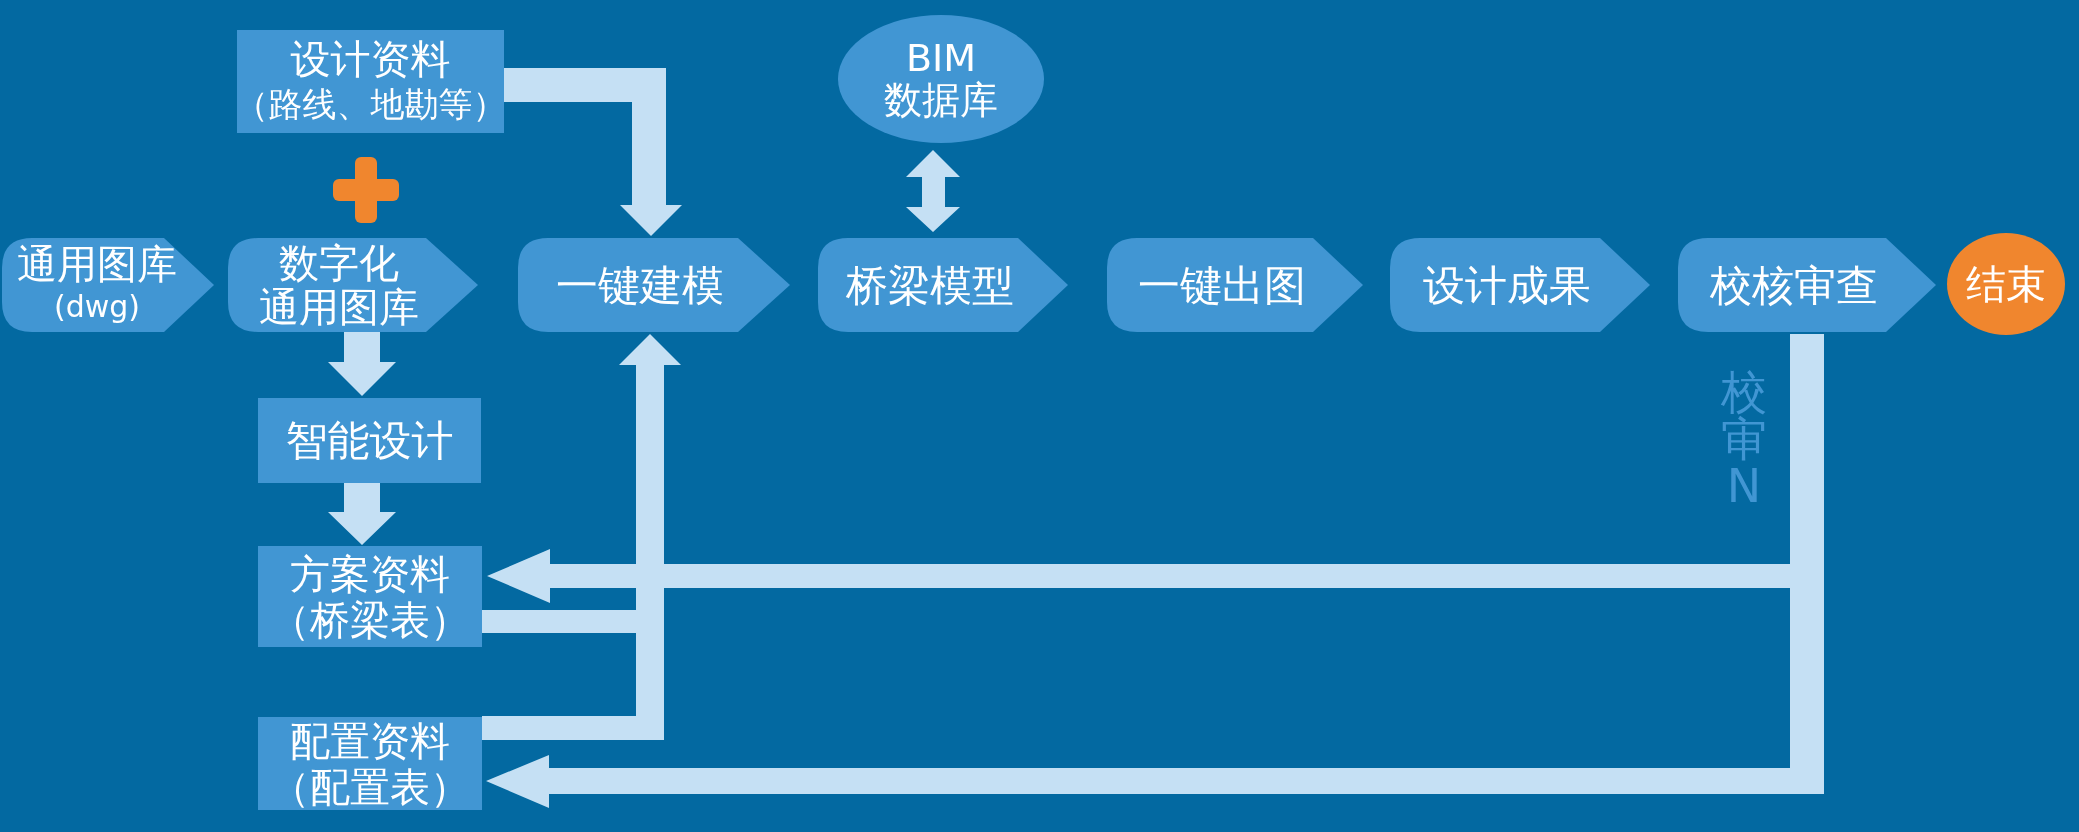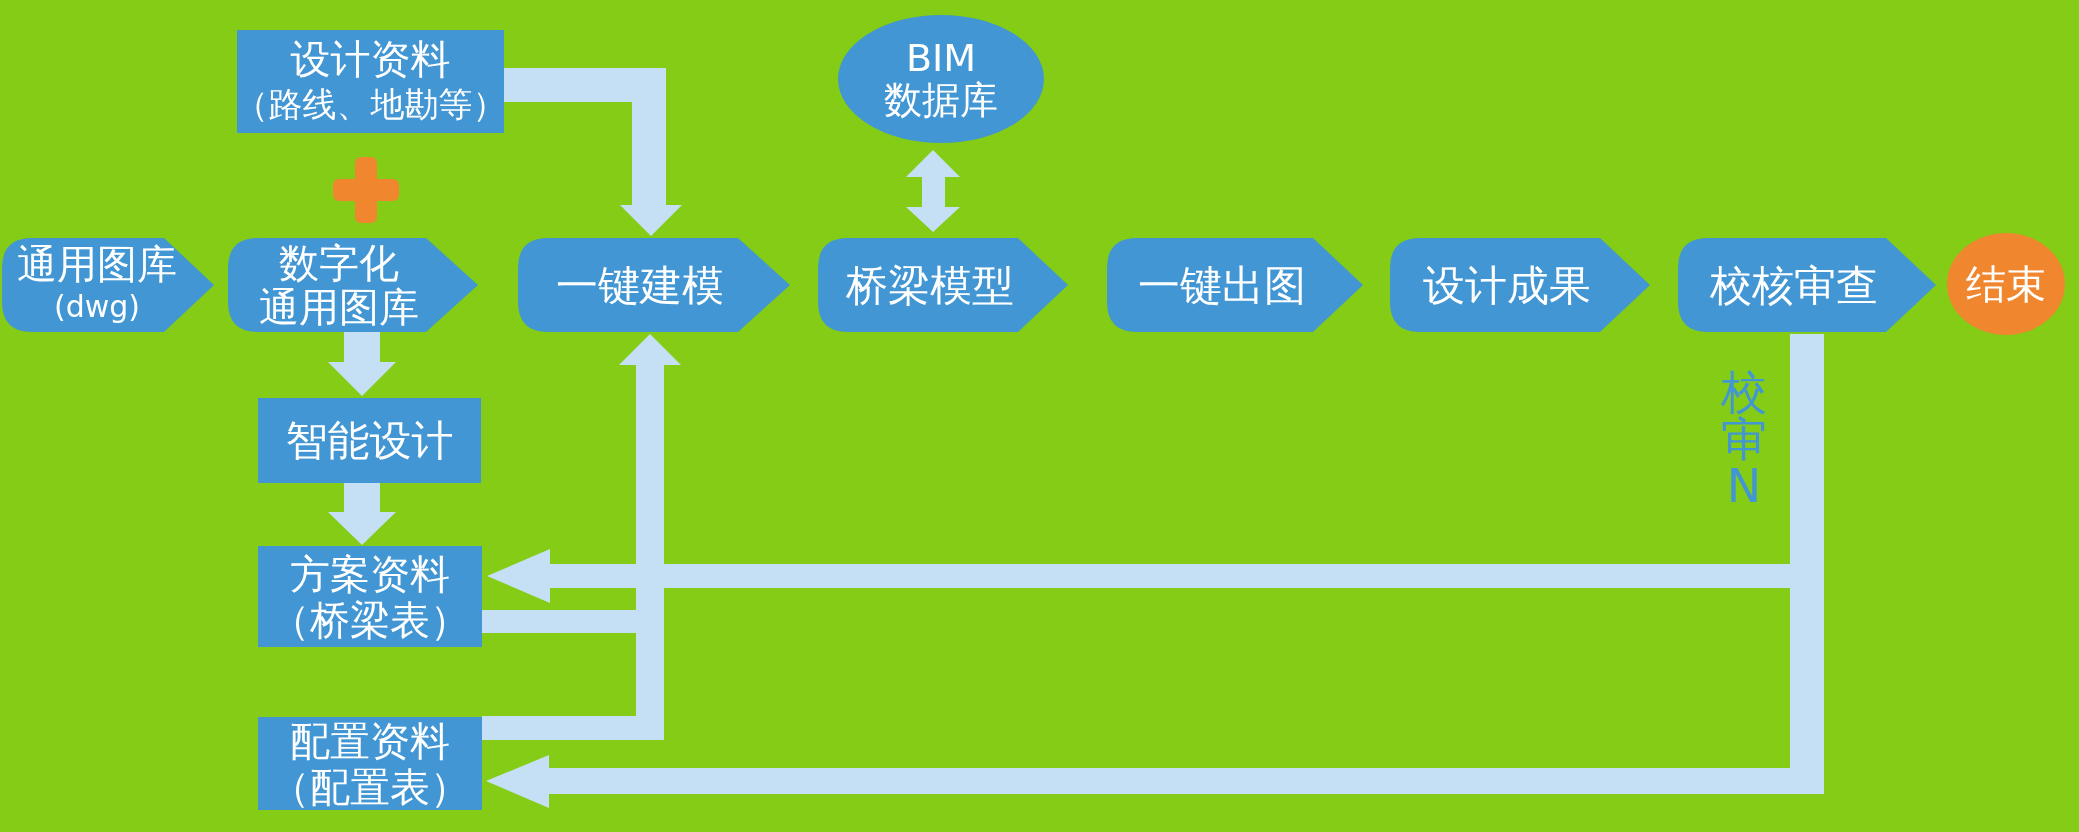--- a/index.html
+++ b/index.html
@@ -4,21 +4,21 @@
 <style>
   html, body {
     margin: 0;
     padding: 0;
     background: #ffffff;
   }
   .stage {
     width: 2079px;
     height: 832px;
     position: relative;
-    background: #84cc16;
+    background: #0369a1;
     overflow: hidden;
     text-align: center;
   }
   svg text {
     font-family: "DejaVu Sans", sans-serif;
     font-weight: 400;
   }
   svg .vlabel-text {
     font-weight: 500;
   }

